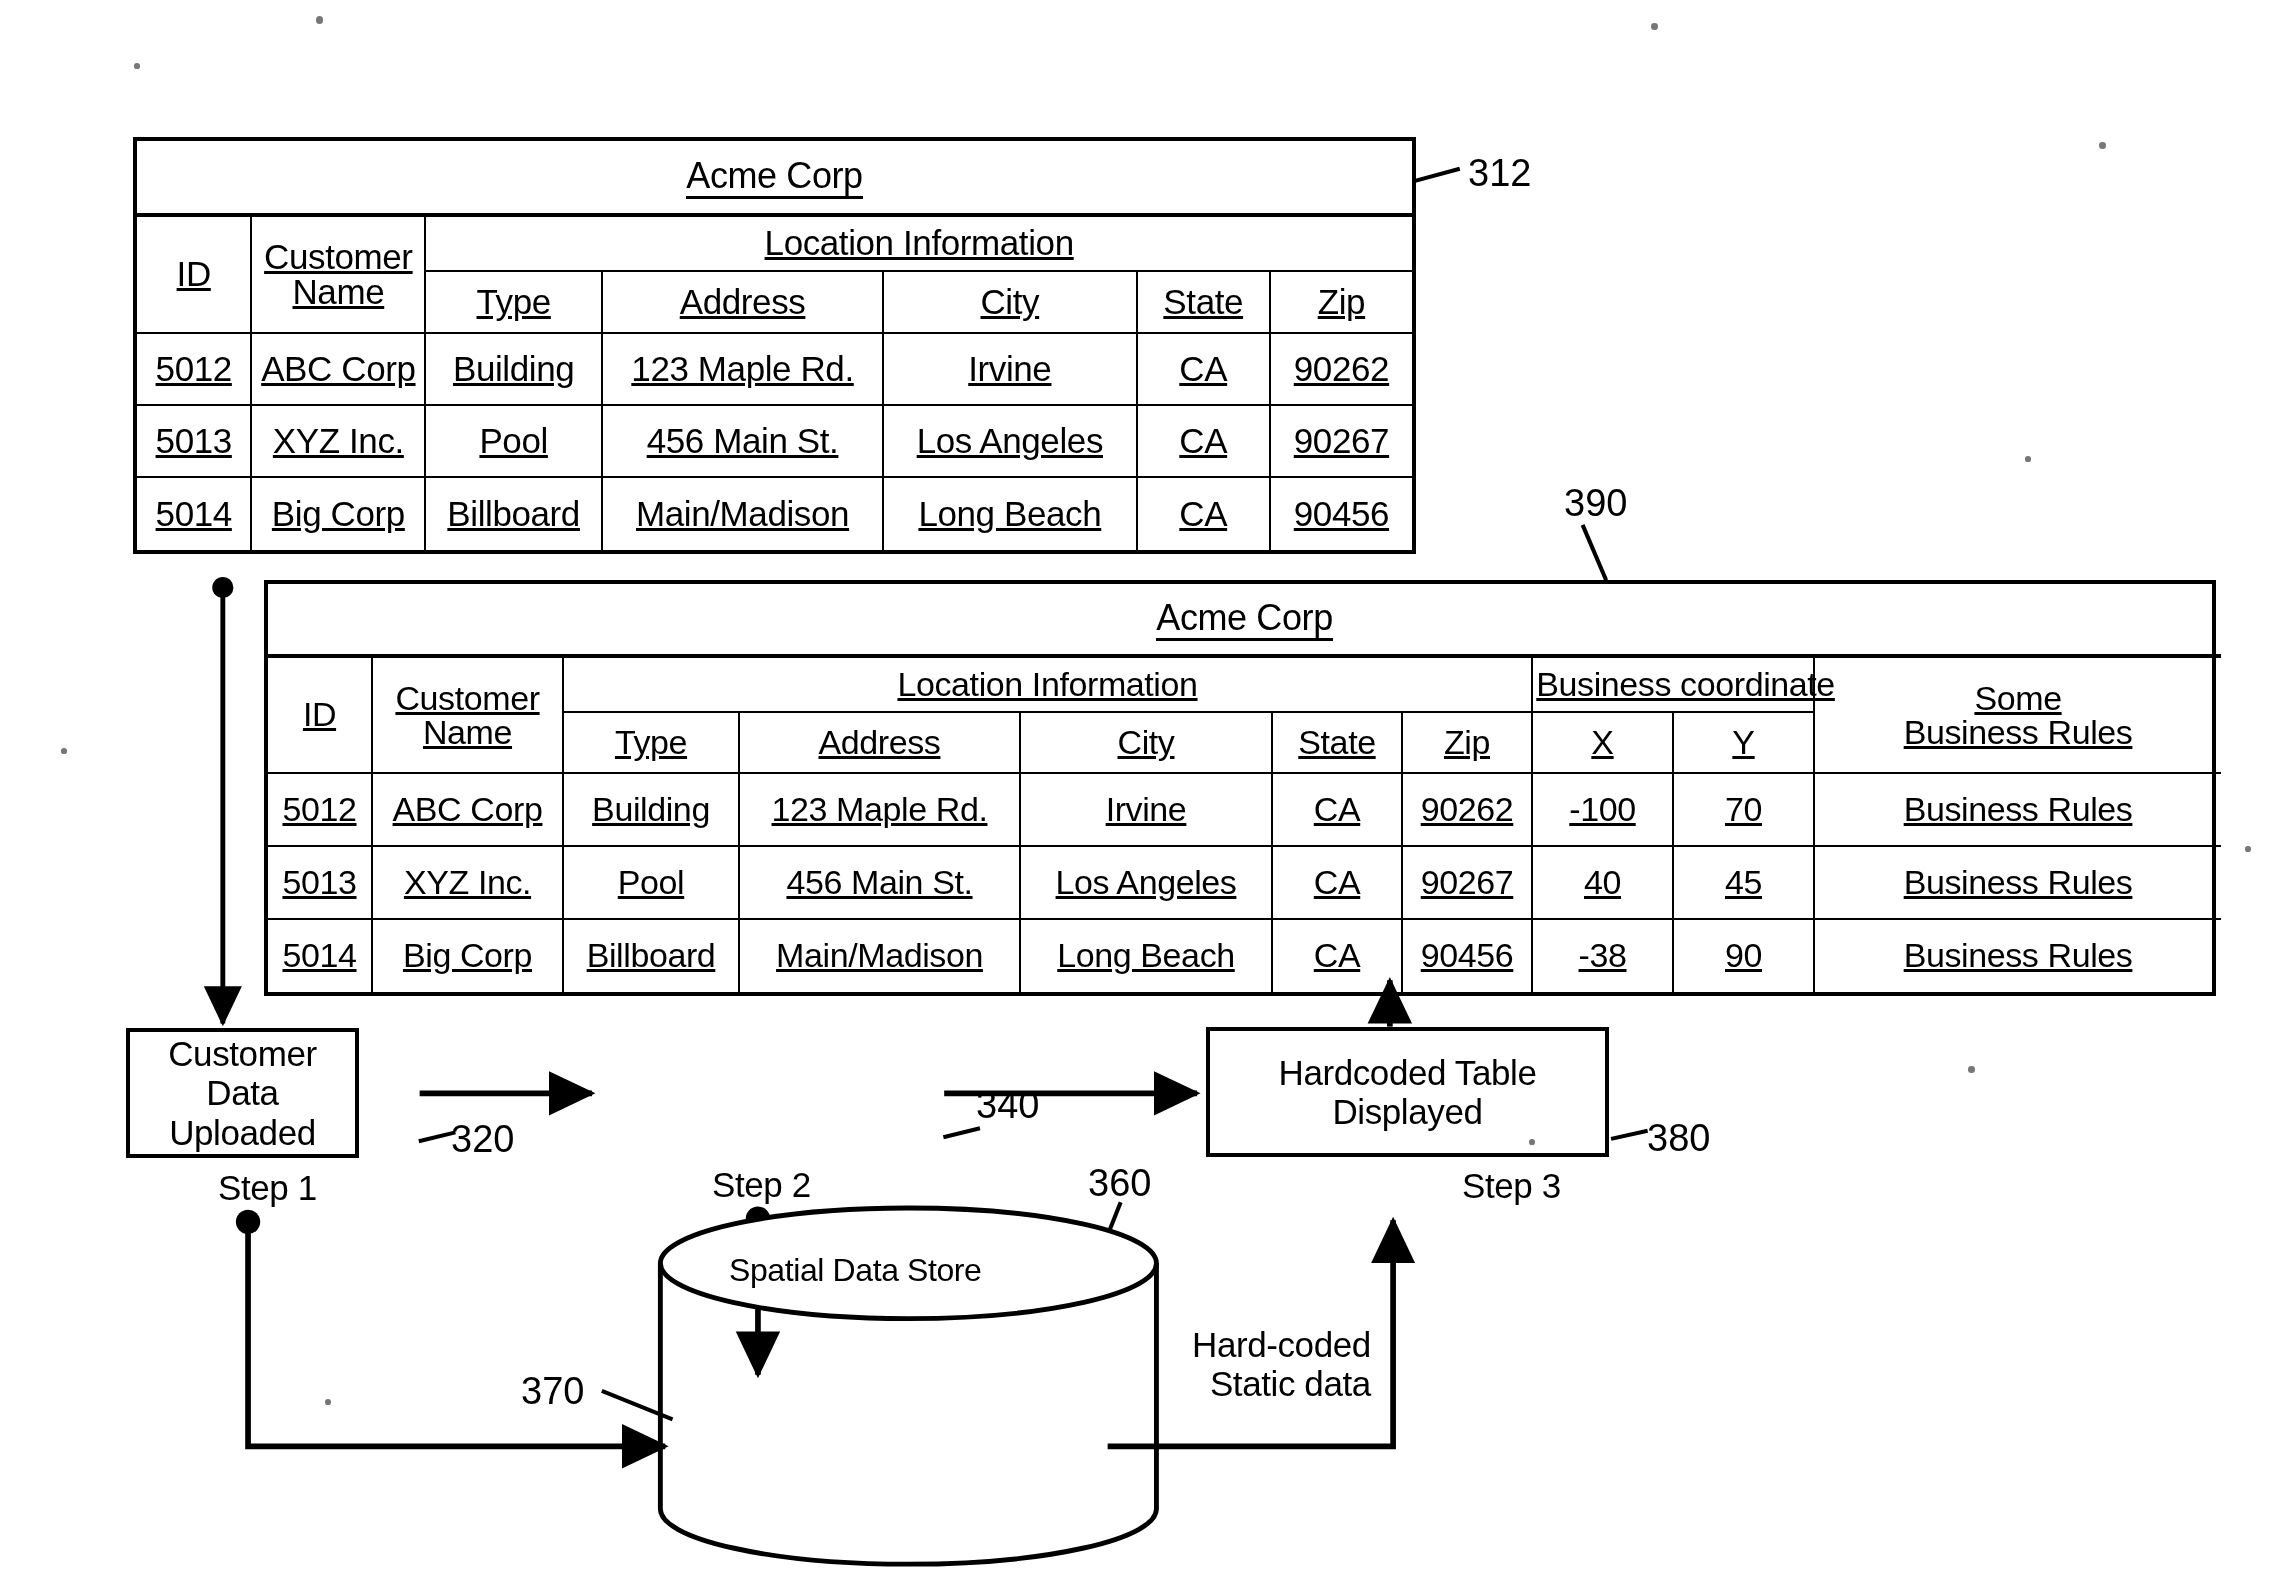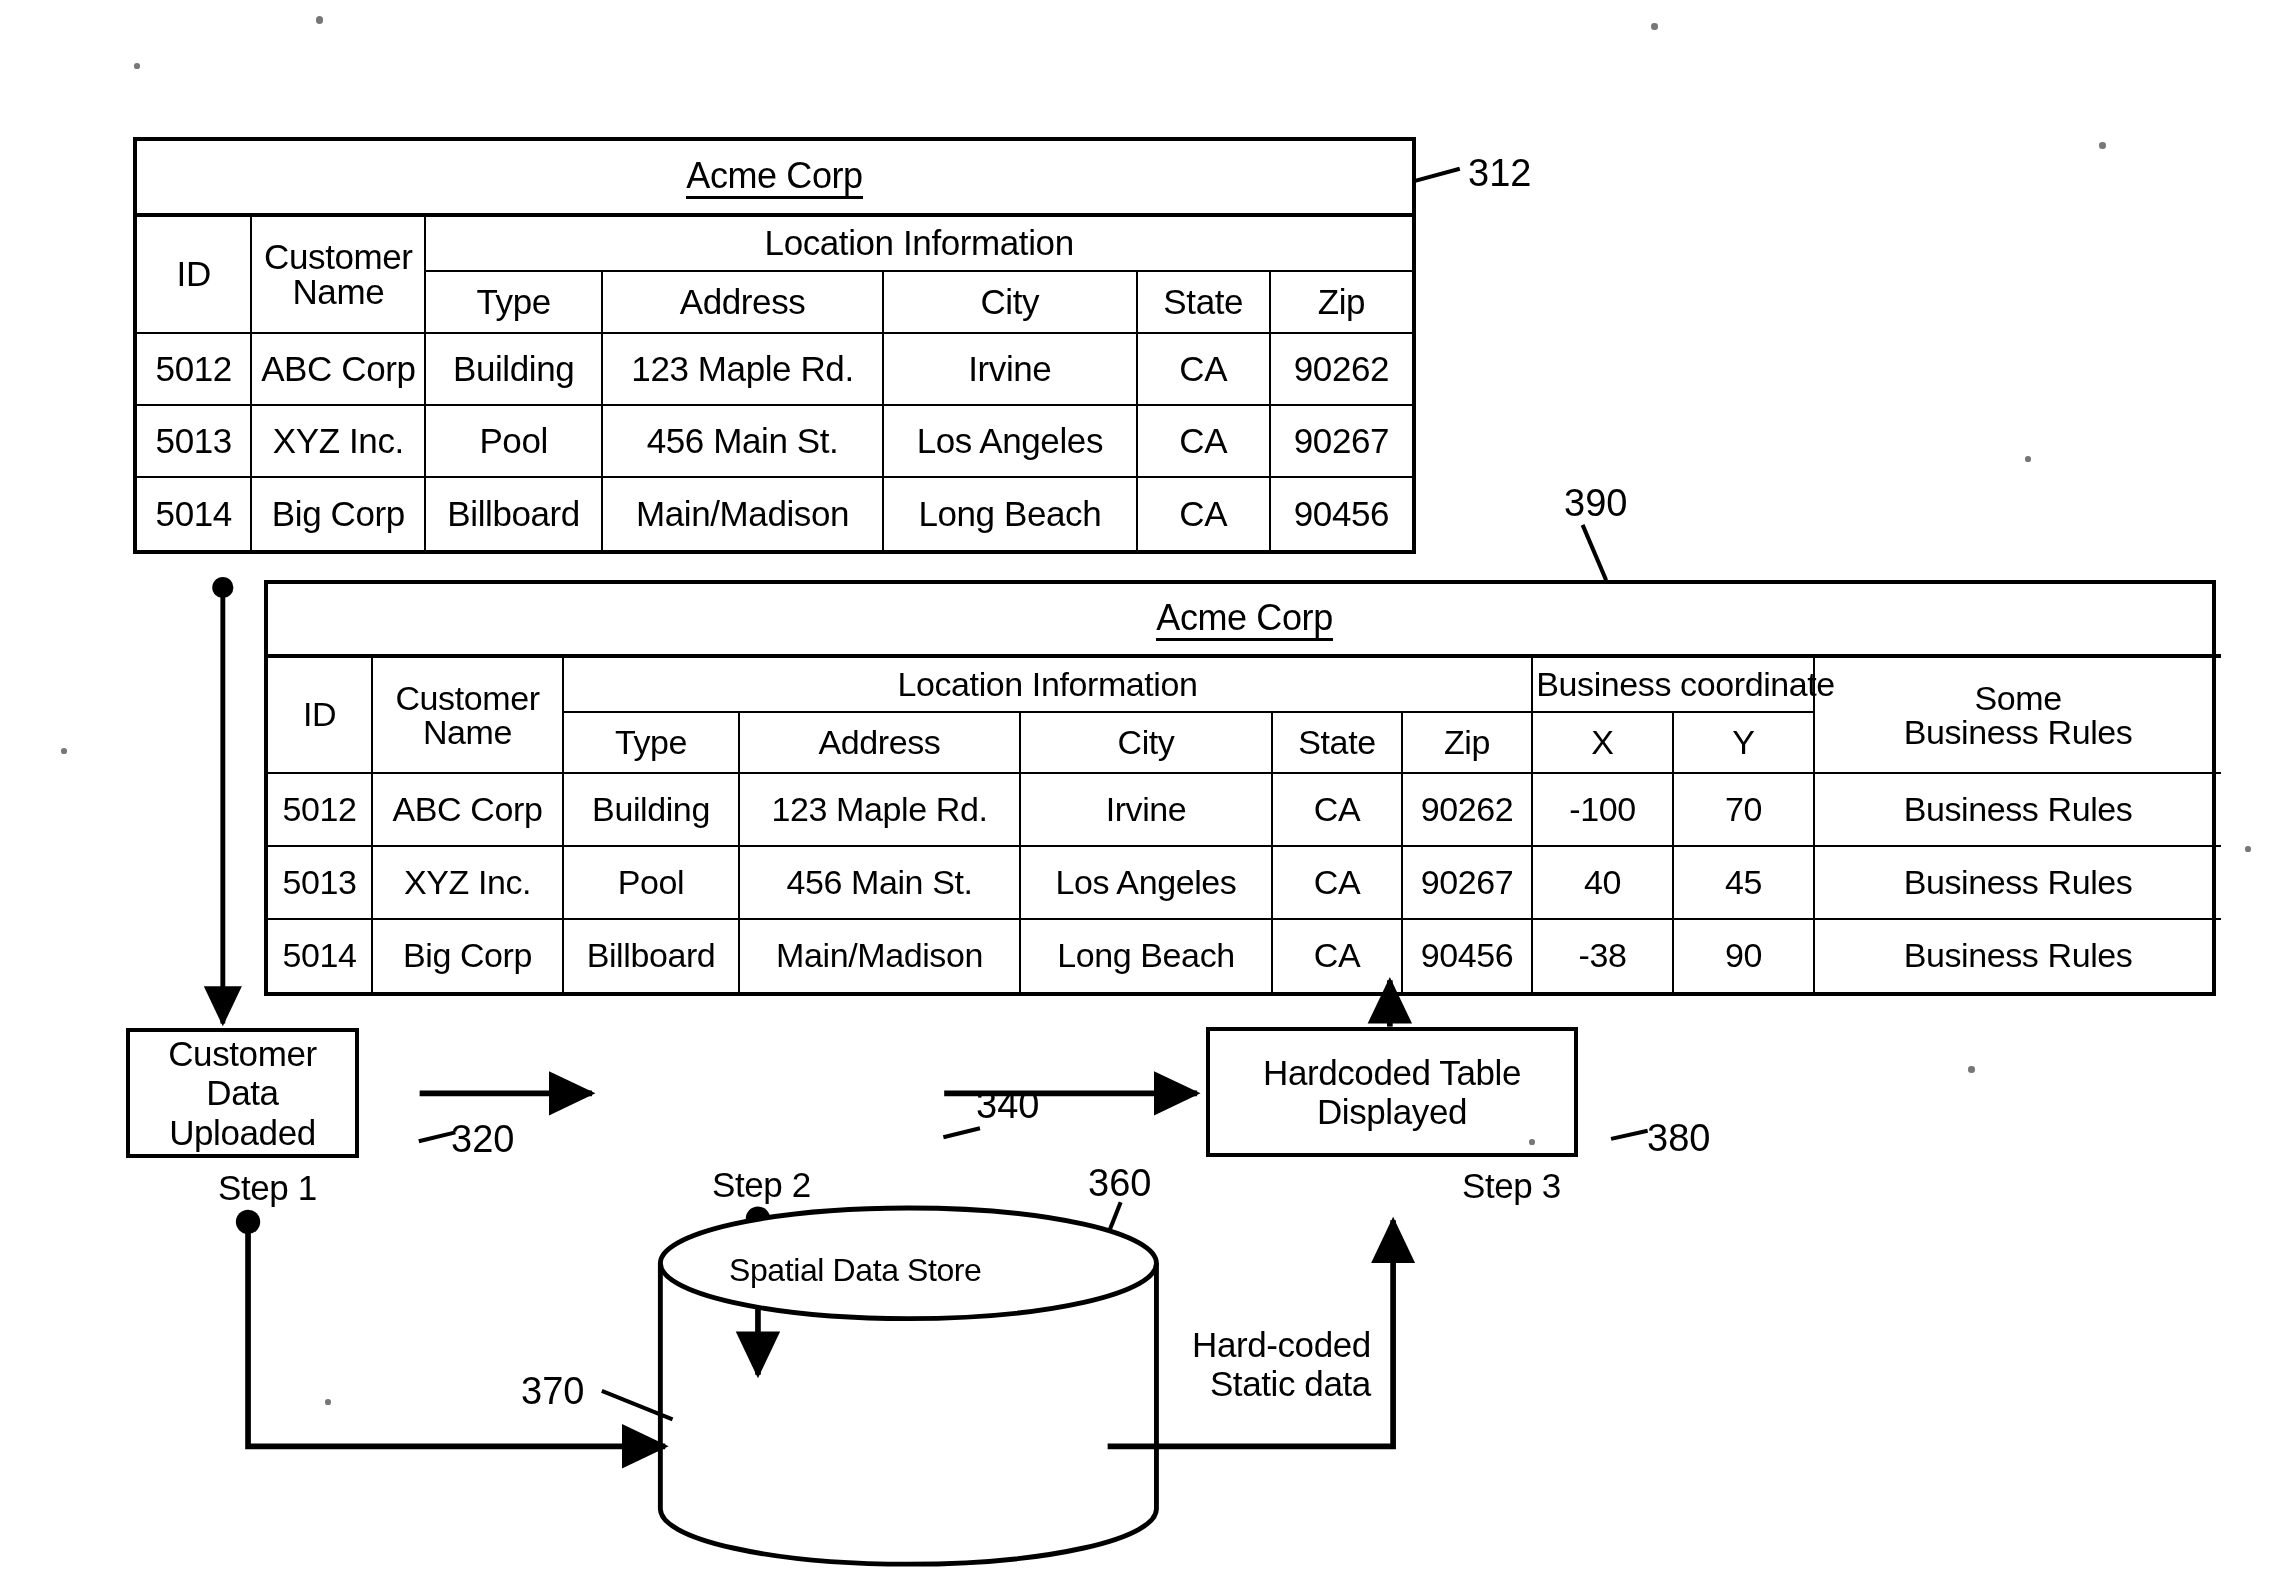--- a/index.html
+++ b/index.html
@@ -28,20 +28,21 @@
     position: absolute;
     border: 4.1px solid #000;
     background: #fff;
     box-sizing: border-box;
   }
   .ptable table {
     border-collapse: collapse;
     width: 100%;
     height: 100%;
     table-layout: fixed;
+    text-decoration: underline;
   }
   .ptable td {
     border: 2.4px solid #000;
     text-align: center;
     vertical-align: middle;
     font-family: "Liberation Sans", sans-serif;
     font-weight: 400;
     letter-spacing: -0.4px;
     padding: 0 3.3px;
     white-space: nowrap;
@@ -92,21 +93,21 @@
     display: flex;
     align-items: center;
     justify-content: center;
     text-align: center;
     font-size: 35px;
     line-height: 1.12;
     letter-spacing: -0.4px;
   }
   #box320 { left: 126px; top: 1028px; width: 233px; height: 130px; }
   #box340 { left: 602px; top: 1023px; width: 342px; height: 132px; }
-  #box380 { left: 1206px; top: 1027px; width: 372px; height: 130px; }
+  #box380 { left: 1206px; top: 1027px; width: 403px; height: 130px; }
 
   #innerbox370 {
     position: absolute;
     left: 673px; top: 1381px;
     width: 435px; height: 122px;
     border: 4.1px solid #000;
     background: #fff;
     box-sizing: border-box;
     display: flex;
     align-items: center;

